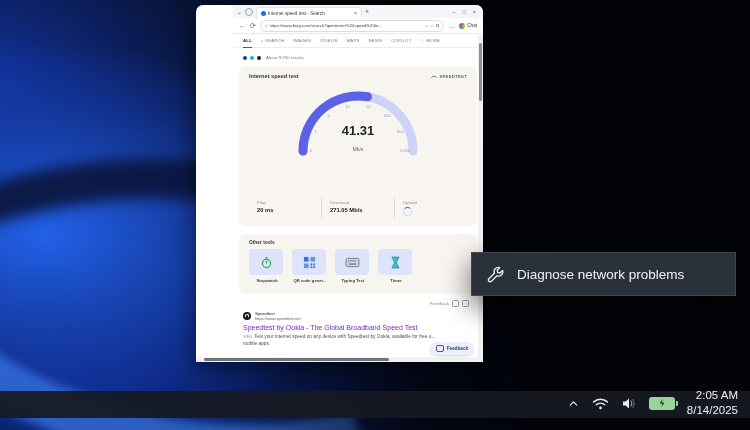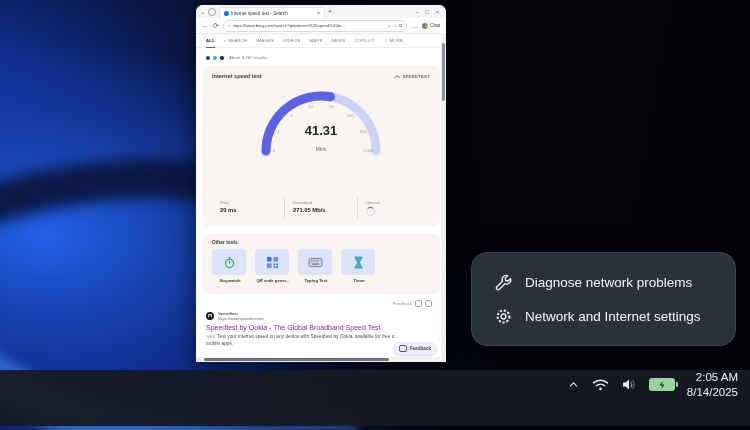--- a/index.html
+++ b/index.html
@@ -20,21 +20,21 @@
     border-bottom-color:rgba(70,140,255,.55);transform:rotate(24deg);filter:blur(5px);}
   .streak.s2{left:-320px;top:-40px;width:820px;height:640px;border:34px solid transparent;
     border-bottom-color:rgba(90,160,255,.45);transform:rotate(16deg);filter:blur(6px);}
   .streak.s3{left:-300px;top:160px;width:780px;height:560px;border:40px solid transparent;
     border-top-color:rgba(10,20,60,.9);transform:rotate(-6deg);filter:blur(7px);}
   .wallpaper .darkveil{position:absolute;inset:0;
     background:linear-gradient(100deg, transparent 38%, rgba(2,3,8,.72) 62%, rgba(2,3,8,.9) 100%);}
 
   
   .browser{position:absolute;left:196px;top:5px;width:250px;height:357px;background:#fff;
-    border-radius:7px 7px 0 0;box-shadow:0 6px 24px rgba(0,0,0,.55);overflow:hidden;font-size:5px;color:#202124;}
+    border-radius:7px 7px 0 0;box-shadow:0 6px 24px rgba(0,0,0,.55);overflow:hidden;font-size:5px;color:#202124;padding-left:37px;}
   .tabstrip{height:13px;background:#f3f5f7;display:flex;align-items:center;padding:0 4px;gap:3px;}
   .tab-chev,.tab-orb{color:#5f6368;font-size:6px;line-height:1;}
   .tab-orb{width:6px;height:6px;border:1px solid #9aa0a6;border-radius:50%;}
   .tab{background:#fff;border:1px solid #e1e3e6;border-bottom:none;border-radius:4px 4px 0 0;
     height:11px;margin-top:2px;display:flex;align-items:center;gap:2px;padding:0 4px;flex:0 0 auto;width:96px;}
   .tab .fav{width:5px;height:5px;border-radius:50%;background:#1a73e8;flex:0 0 auto;}
   .tab .t{font-size:4.6px;color:#3c4043;white-space:nowrap;overflow:hidden;flex:1;}
   .tab .x{font-size:5px;color:#5f6368;}
   .newtab{font-size:7px;color:#5f6368;line-height:1;}
   .wincontrols{margin-left:auto;display:flex;gap:7px;align-items:center;padding-right:3px;color:#5f6368;font-size:5.5px;}
@@ -96,27 +96,27 @@
   .fbbtn .bubble{width:6px;height:5px;border:1px solid #4a4f8c;border-radius:2px;position:relative;}
   .fbbtn .fbl{font-size:4.6px;color:#3b3f66;font-weight:bold;}
 
   .vscroll{position:absolute;right:0;top:28px;bottom:0;width:5px;background:#f1f1f1;}
   .vthumb{position:absolute;left:1px;width:3px;top:10px;height:58px;background:#8a8f94;border-radius:2px;}
   .hscroll{position:absolute;left:0;right:5px;bottom:0;height:5px;background:#f1f1f1;}
   .hthumb{position:absolute;left:8px;top:1px;height:3px;width:185px;background:#6f7479;border-radius:2px;}
 
   
   .ctxmenu{position:absolute;left:471px;top:252px;width:265px;background:#2b313b;border:1px solid #40454e;
-    border-radius:16px;padding:12px;box-sizing:border-box;box-shadow:0 10px 28px rgba(0,0,0,.6);}
+    border-radius:0;padding:4px;box-sizing:border-box;box-shadow:0 10px 28px rgba(0,0,0,.6);}
   .mitem{display:flex;align-items:center;gap:13px;height:34px;padding:0 10px;border-radius:5px;color:#f3f4f6;font-size:13.5px;}
   .mitem.hl{background:#424a57;}
   .micon{width:18px;height:18px;flex:0 0 auto;display:flex;align-items:center;justify-content:center;}
 
   
-  .taskbar{position:absolute;left:0;right:0;bottom:4px;height:56px;background:rgba(22,26,34,.94);display:flex;align-items:flex-start;}
+  .taskbar{position:absolute;left:0;right:0;bottom:12px;height:27px;background:rgba(22,26,34,.94);display:flex;align-items:flex-end;}
   .tray{margin-left:auto;display:flex;align-items:center;gap:12px;padding-right:12px;}
   .trayicon{display:flex;align-items:center;justify-content:center;}
   .battery{width:26px;height:13px;background:#97d49a;border-radius:3px;position:relative;display:flex;align-items:center;justify-content:center;}
   .battery:after{content:"";position:absolute;right:-3px;top:4px;width:2px;height:5px;background:#97d49a;border-radius:0 1px 1px 0;}
   .clock{color:#eef0f3;text-align:right;font-size:11.5px;line-height:1.3;}
 </style>
 </head>
 <body>
 
 <div class="wallpaper">
@@ -315,29 +315,20 @@
 
 <div class="ctxmenu">
   <div class="mitem">
     <span class="micon">
       <svg width="17" height="17" viewBox="0 0 16 16">
           <path d="M14.6 4.3a3.9 3.9 0 0 1-5.2 4.9L4.2 14.4a1.7 1.7 0 0 1-2.4-2.4L7 6.8a3.9 3.9 0 0 1 4.9-5.2L9.6 3.9l.5 2.2 2.2.5z" fill="none" stroke="#e8eaee" stroke-width="1.3" stroke-linejoin="round"></path>
         </svg>
     </span>
     <span>Diagnose network problems</span>
   </div>
-  <div class="mitem">
-    <span class="micon">
-      <svg width="17" height="17" viewBox="0 0 16 16">
-          <circle cx="8" cy="8" r="5.6" fill="none" stroke="#e8eaee" stroke-width="2" stroke-dasharray="2.1 1.6"></circle>
-          <circle cx="8" cy="8" r="2.3" fill="none" stroke="#e8eaee" stroke-width="1.3"></circle>
-        </svg>
-    </span>
-    <span>Network and Internet settings</span>
-  </div>
 </div>
 
 <div class="taskbar">
   <div class="tray">
     <span class="trayicon">
       <svg width="13" height="13" viewBox="0 0 16 16">
           <polyline points="4,10 8,6 12,10" fill="none" stroke="#e8eaee" stroke-width="1.4" stroke-linecap="round" stroke-linejoin="round"></polyline>
         </svg>
     </span>
     <span class="trayicon">

